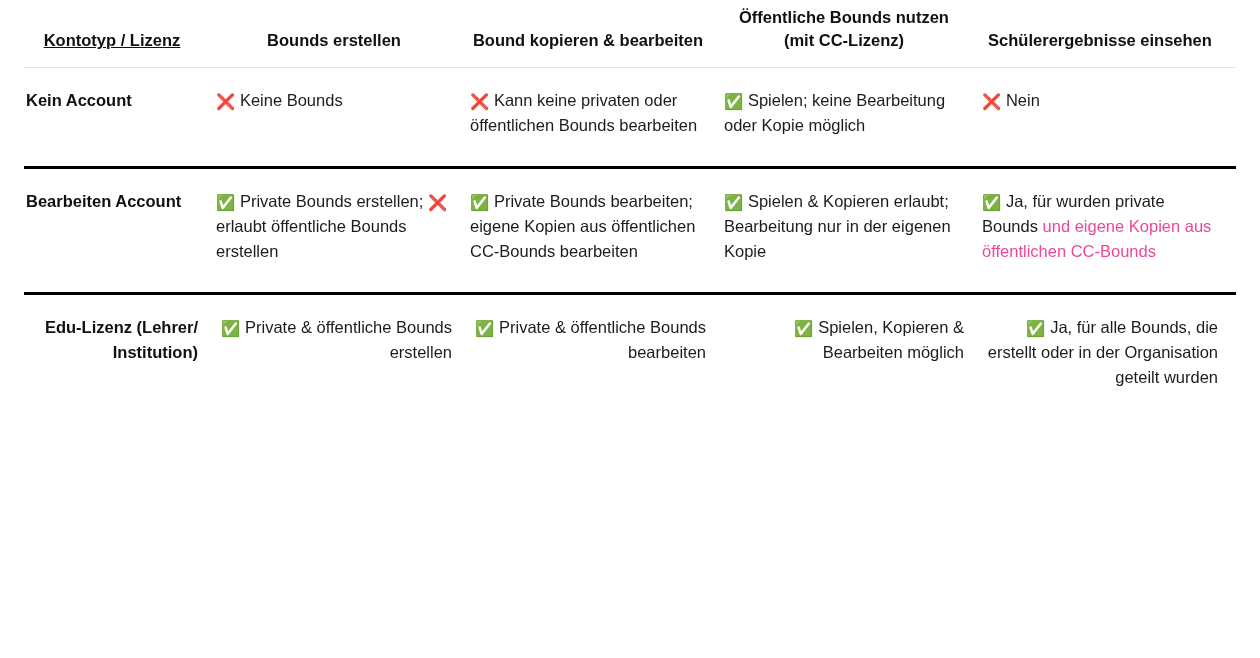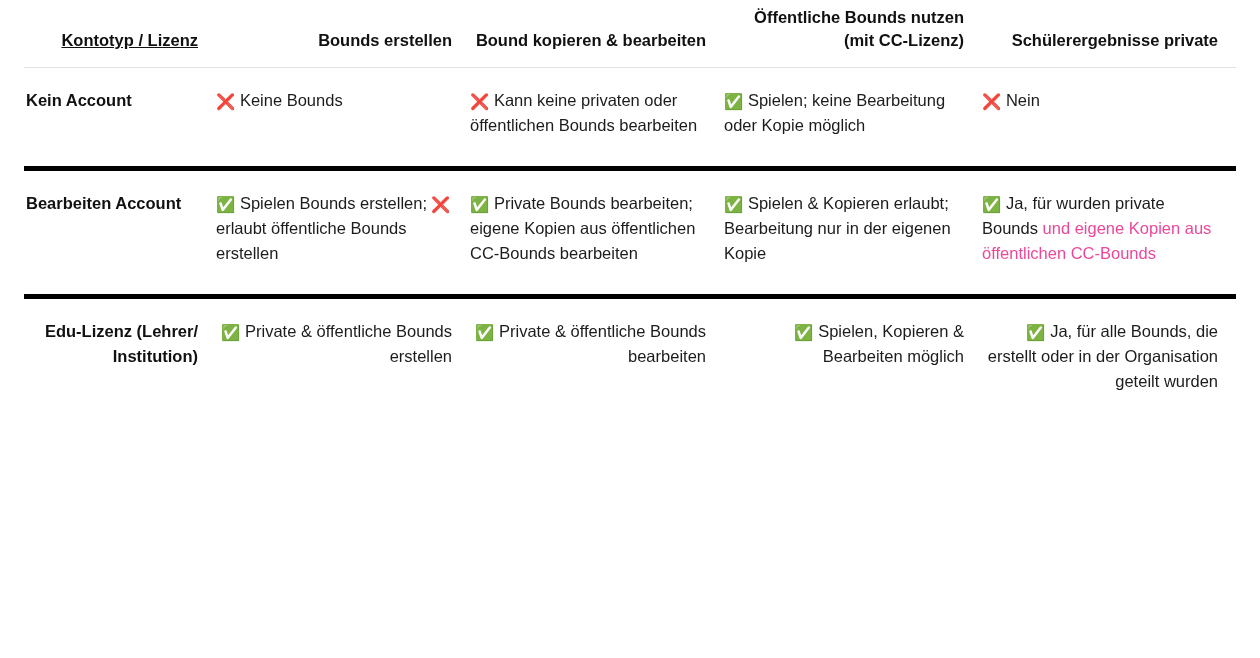--- a/index.html
+++ b/index.html
@@ -23,38 +23,38 @@
     border-collapse: collapse;
     table-layout: fixed;
   }
   table.matrix col.c0 { width: 192px; }
   table.matrix col.c1 { width: 254px; }
   table.matrix col.c2 { width: 254px; }
   table.matrix col.c3 { width: 258px; }
   table.matrix col.c4 { width: 254px; }
 
   thead th {
-    text-align: right;
+    text-align: center;
     vertical-align: bottom;
     font-size: 16.5px;
     font-weight: bold;
     line-height: 1.42;
     color: #111111;
     padding: 0 18px 14px 0;
     border-bottom: 1px solid #e2e2e2;
   }
   thead th.first { padding-left: 2px; text-decoration: underline; }
 
   tbody td {
     vertical-align: top;
     font-size: 16.5px;
     line-height: 1.52;
     color: #1c1c1c;
     padding: 20px 18px 28px 0;
-    border-bottom: 5px solid #000000;
+    border-bottom: 3px solid #000000;
   }
   tbody tr:last-child td { border-bottom: none; text-align: right; }
   tbody td.rowhead {
     font-weight: bold;
     padding-left: 2px;
     color: #111111;
   }
   .mark {
     font-size: 15.5px;
     line-height: 1;
@@ -77,21 +77,21 @@
         <col class="c2">
         <col class="c3">
         <col class="c4">
     </colgroup>
     <thead>
       <tr>
         <th class="first">Kontotyp / Lizenz</th>
         <th>Bounds erstellen</th>
         <th>Bound kopieren &amp; bearbeiten</th>
         <th>Öffentliche Bounds nutzen (mit CC-Lizenz)</th>
-        <th>Schülerergebnisse private</th>
+        <th>Schülerergebnisse einsehen</th>
       </tr>
     </thead>
     <tbody>
 
       <tr>
         <td class="rowhead">Kein Account</td>
         <td>
           <span class="mark no">❌</span>
           <span class="cell-text">Keine Bounds</span>
         </td>
@@ -106,21 +106,21 @@
         <td>
           <span class="mark no">❌</span>
           <span class="cell-text">Nein</span>
         </td>
       </tr>
 
       <tr>
         <td class="rowhead">Bearbeiten Account</td>
         <td>
           <span class="mark yes">✅</span>
-          <span class="cell-text">Spielen Bounds erstellen; </span><span class="mark no">❌</span>
+          <span class="cell-text">Private Bounds erstellen; </span><span class="mark no">❌</span>
           <span class="cell-text">erlaubt öffentliche Bounds erstellen</span>
         </td>
         <td>
           <span class="mark yes">✅</span>
           <span class="cell-text">Private Bounds bearbeiten; eigene Kopien aus öffentlichen CC-Bounds bearbeiten</span>
         </td>
         <td>
           <span class="mark yes">✅</span>
           <span class="cell-text">Spielen &amp; Kopieren erlaubt; Bearbeitung nur in der eigenen Kopie</span>
         </td>

